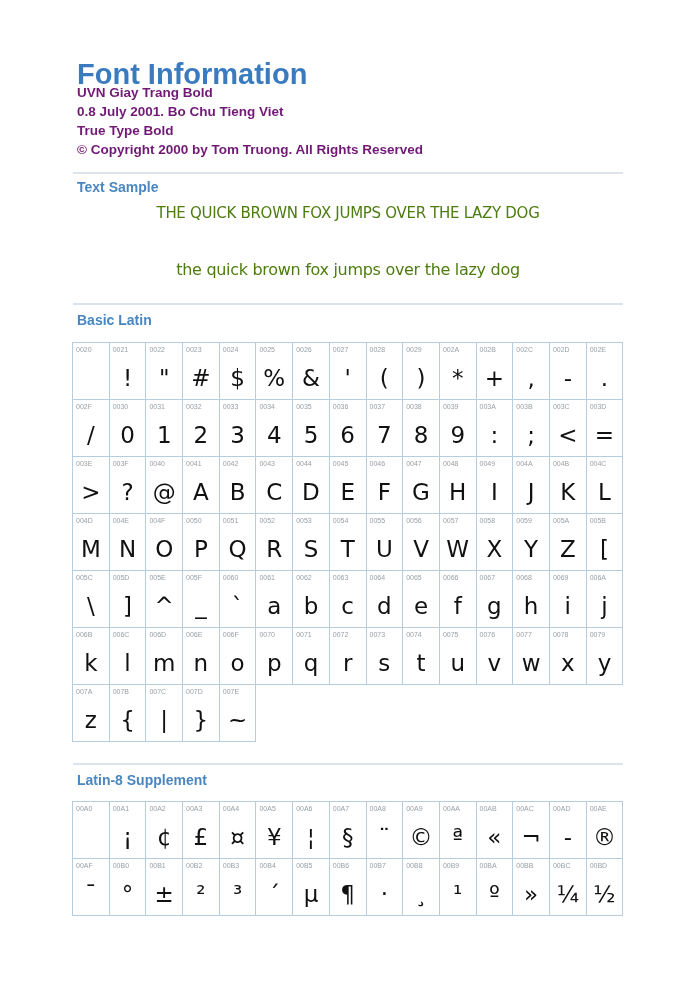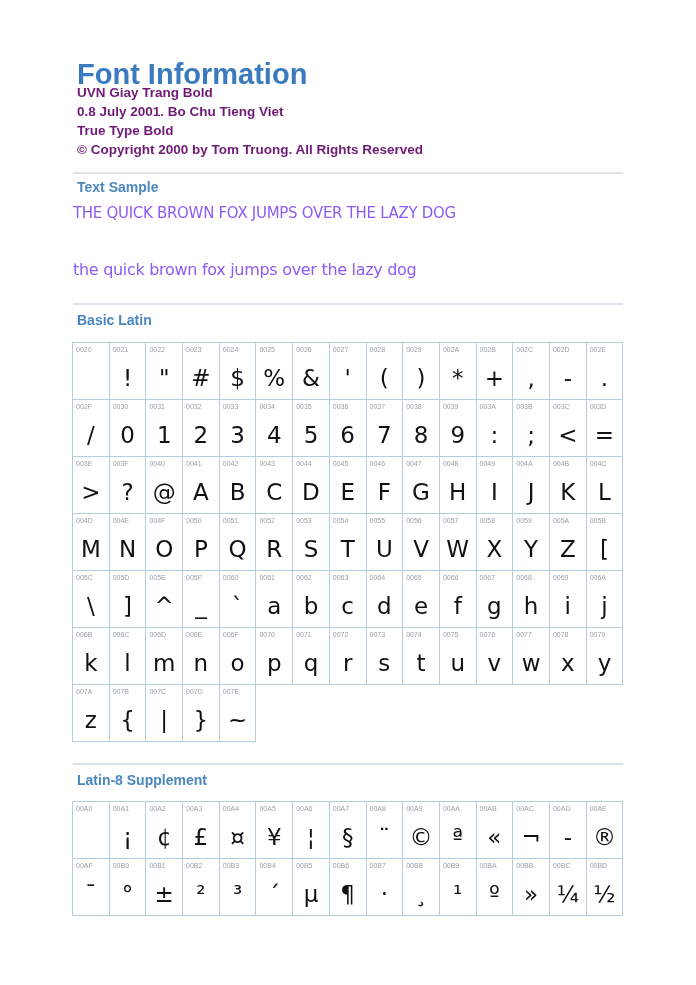--- a/index.html
+++ b/index.html
@@ -1,21 +1,21 @@
 <!DOCTYPE html>
 <html><head>
 <meta charset="utf-8">
 <style>
   html,body{margin:0;padding:0;background:#fff;}
   body{width:696px;height:985px;position:relative;overflow:hidden;font-family:"Liberation Sans",sans-serif;color:#111;}
   .title{position:absolute;left:77px;top:58px;font-size:29px;font-weight:bold;color:#3a7bbf;}
   .meta{position:absolute;left:77px;font-size:13.5px;font-weight:bold;color:#701a75;}
   .rule{position:absolute;left:73px;width:550px;height:2px;background:#dde3ea;}
   .sect{position:absolute;left:77px;font-size:14px;font-weight:bold;color:#4a86c0;}
-  .sample{position:absolute;left:73px;width:550px;text-align:left;font-family:"DejaVu Sans",sans-serif;color:#8b5cf6;letter-spacing:-0.3px;}
+  .sample{position:absolute;left:73px;width:550px;text-align:center;font-family:"DejaVu Sans",sans-serif;color:#4d7c0f;letter-spacing:-0.3px;}
   .grid{position:absolute;left:72px;display:grid;grid-template-columns:repeat(15,36.7px);border-top:1px solid #b6cde0;border-left:1px solid #b6cde0;}
   .cell{height:57px;border-right:1px solid #b6cde0;border-bottom:1px solid #b6cde0;position:relative;box-sizing:border-box;}
   .code{position:absolute;left:3px;top:3px;font-size:7px;color:#9aa0a6;}
   .glyph{position:absolute;left:0;right:0;top:17px;text-align:center;font-family:"DejaVu Sans",sans-serif;font-size:23px;color:#111;line-height:36px;}
 </style>
 </head>
 <body>
 
 <div class="title">Font Information</div>
 <div class="meta" style="top:85px">UVN Giay Trang Bold</div>

